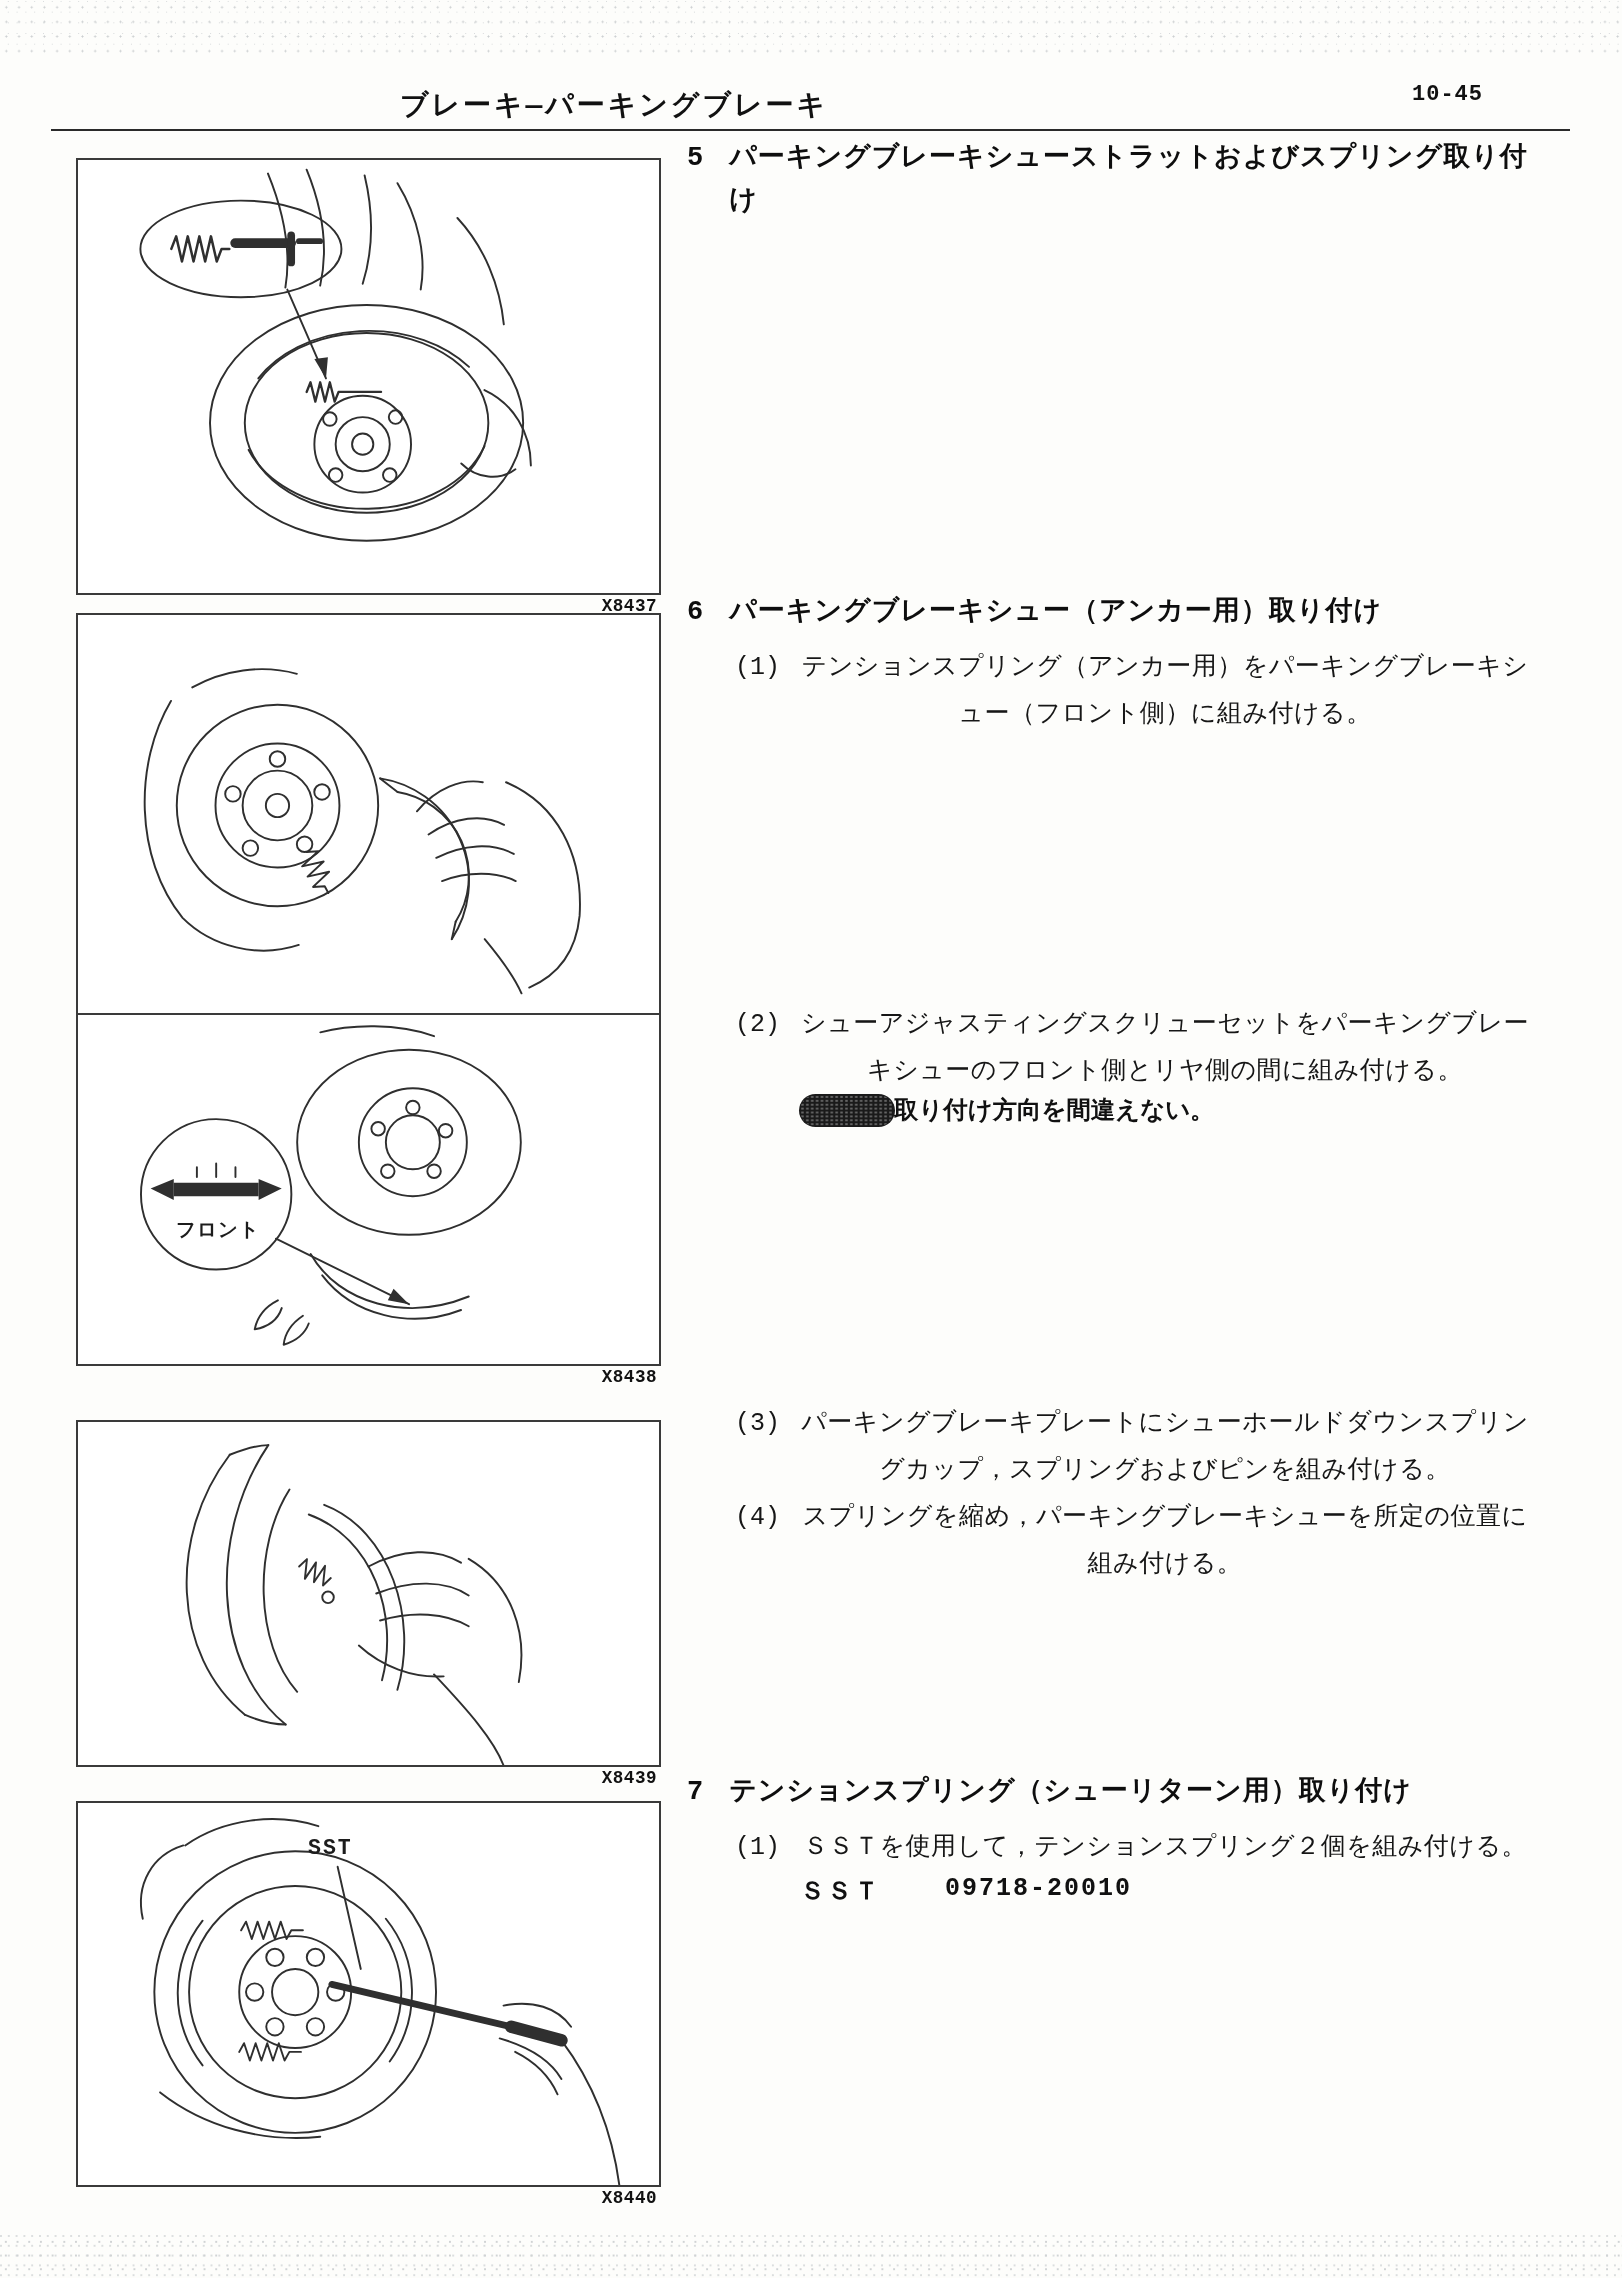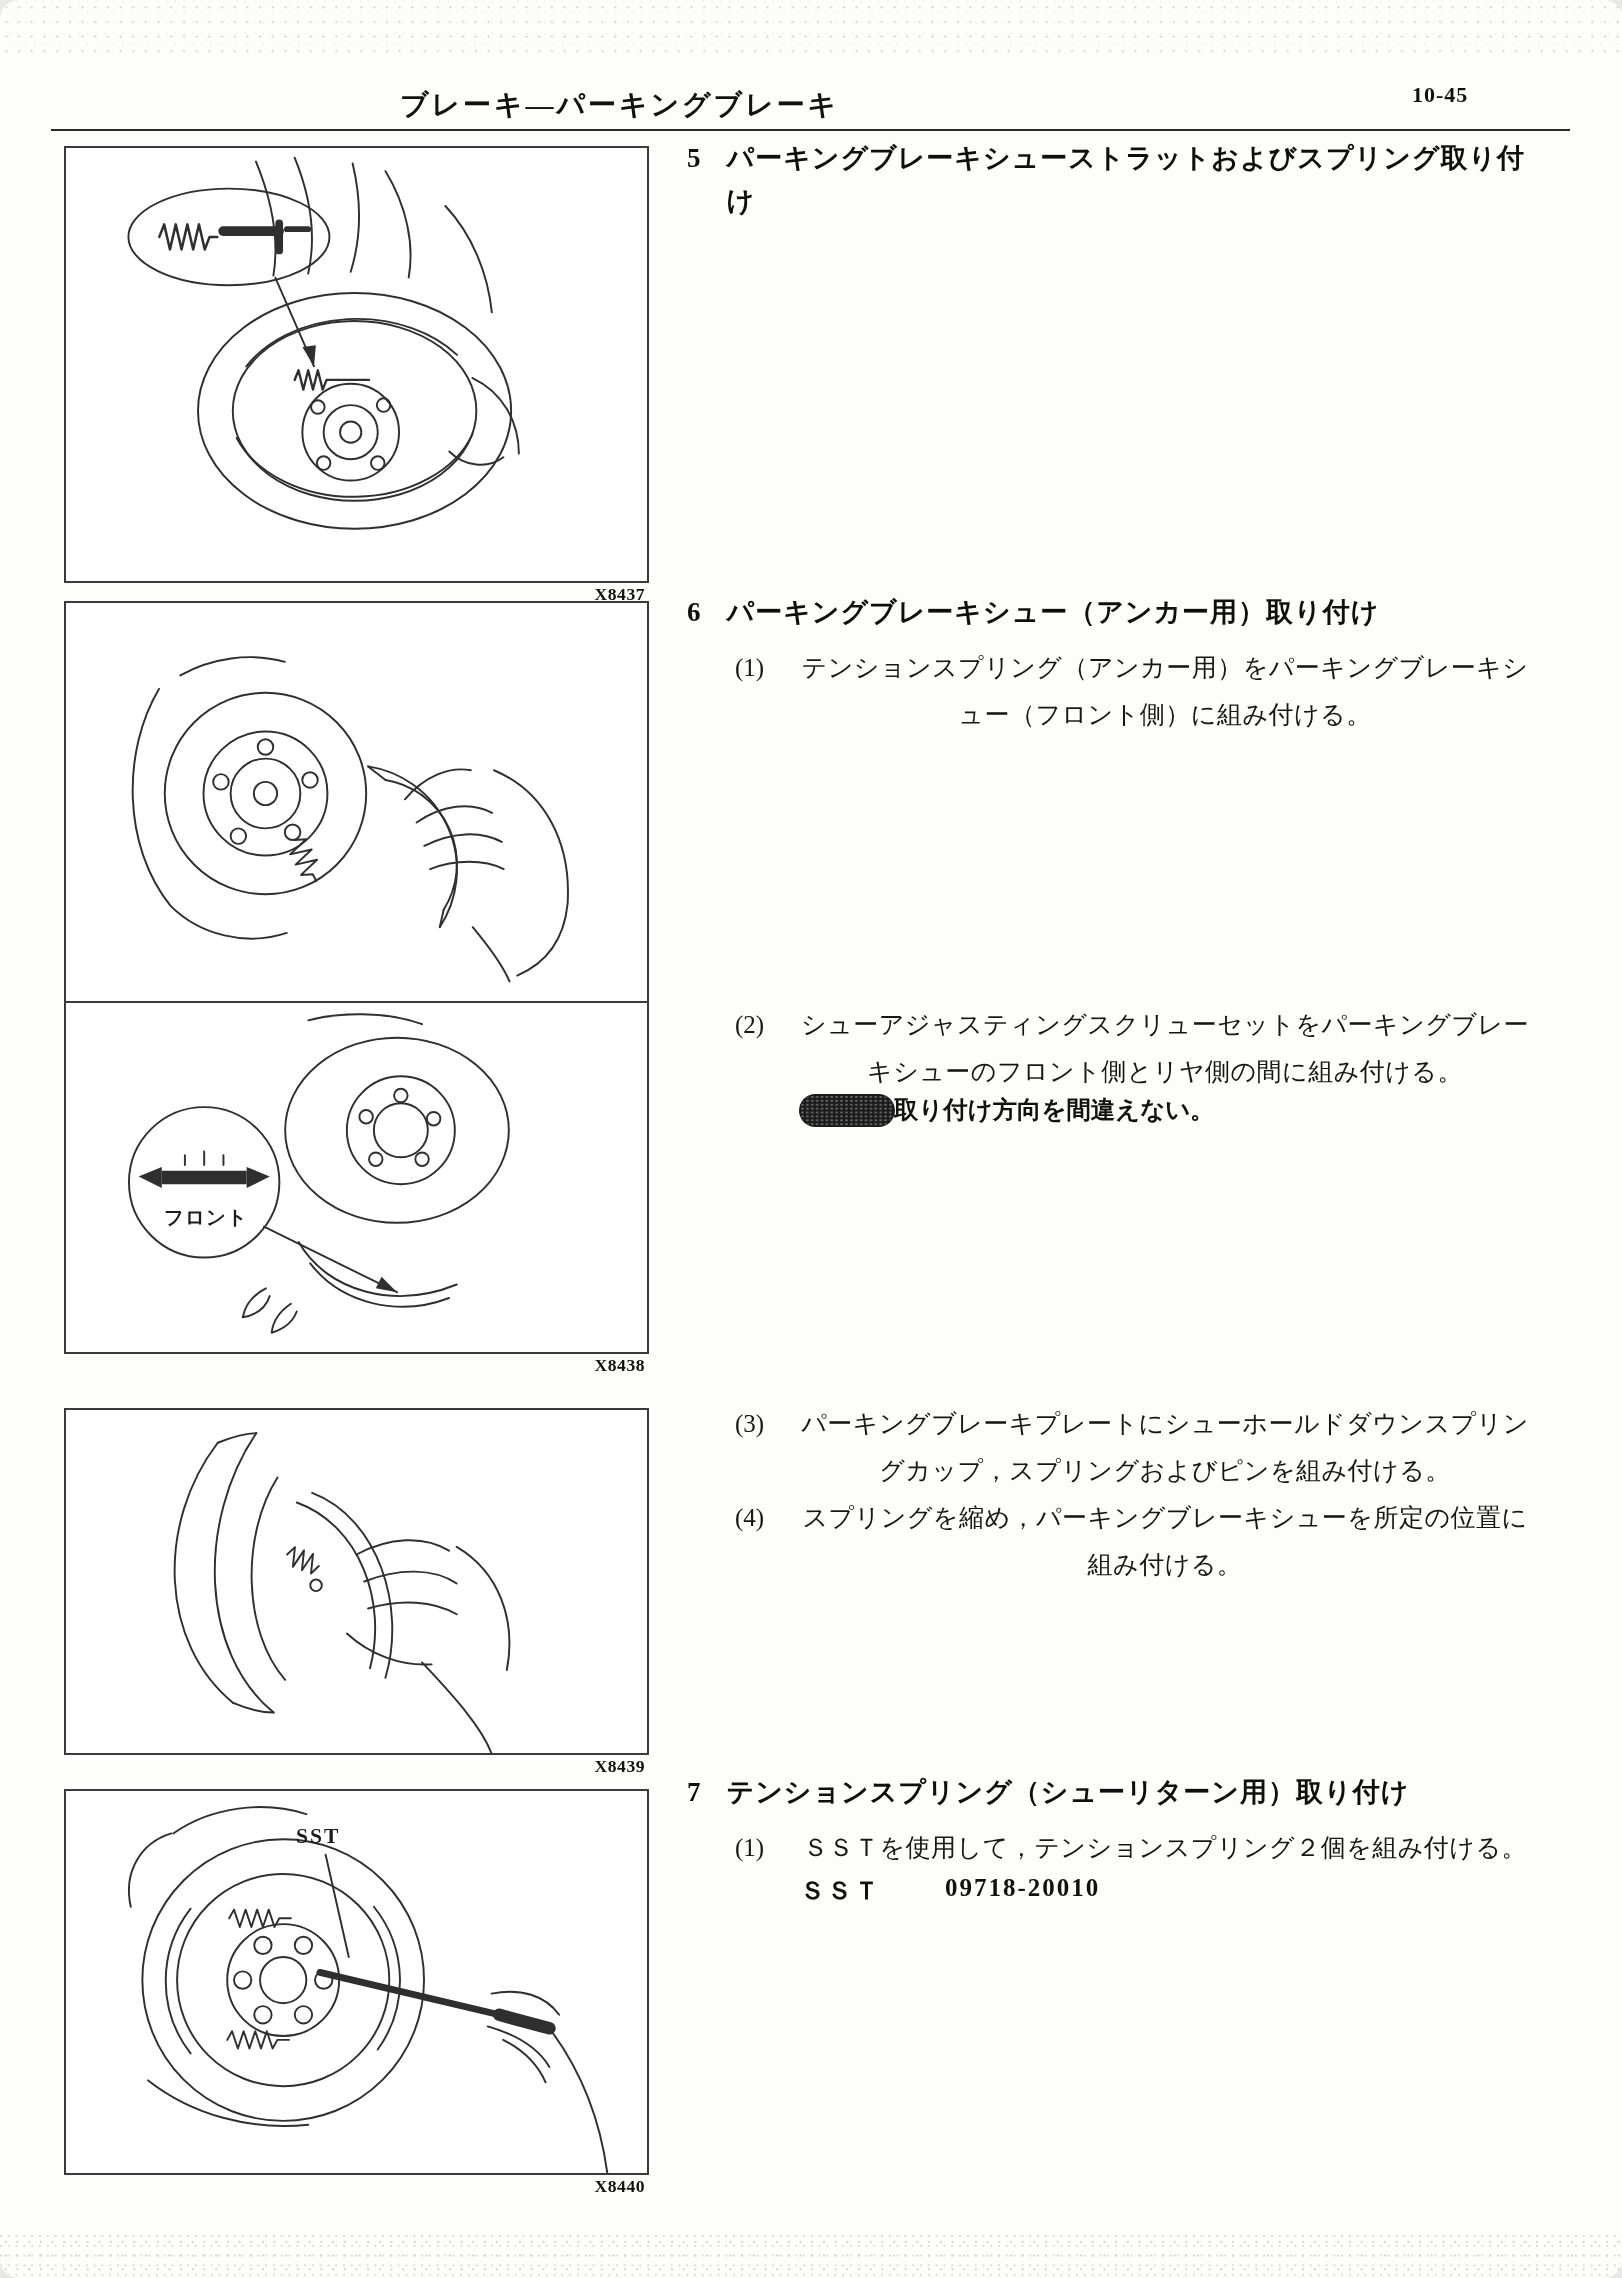--- a/index.html
+++ b/index.html
@@ -1,20 +1,19 @@
 <!DOCTYPE html>
 <html><head>
 <meta charset="utf-8">
 <style>
   html,body { margin:0; padding:0; background:#e8e8e6; }
   .page {
     position:relative; width:1623px; height:2278px; margin:0 auto;
     background:#fdfdfb; color:#141414; overflow:hidden;
-    font-family:Liberation Serif, serif;
-    border-radius:19px;
+    font-family:Liberation Mono, monospace;
   }
   .noise-top {
     position:absolute; top:0; left:0; right:0; height:53px; opacity:.45;
     background-image:radial-gradient(circle,#8f969c 0.9px,transparent 1.1px),
                      radial-gradient(circle,#aab0b5 0.7px,transparent 0.9px);
     background-size:12.7px 14.6px, 8.8px 10.7px; background-position:0 0, 3.9px 6.8px;
   }
   .noise-bottom {
     position:absolute; bottom:0; left:0; right:0; height:43px; opacity:.4;
     background-image:radial-gradient(circle,#8f969c 0.9px,transparent 1.1px),
@@ -26,21 +25,21 @@
     letter-spacing:2.9px; color:#111;
   }
   .page-number {
     position:absolute; top:82px; left:1412px; font-size:22px; font-weight:700;
     letter-spacing:1px; color:#111;
   }
   .header-rule {
     position:absolute; top:129px; left:51px; width:1519px; height:2px; background:#2a2a2a;
   }
   figure.fig {
-    position:absolute; left:60px; width:585px; margin:4px; box-sizing:border-box;
+    position:absolute; left:60px; width:585px; margin:16px; box-sizing:border-box;
     border:2px solid #3a3a3a; background:#fff;
   }
   figure.fig svg { display:block; width:100%; height:100%; }
   .fig-code {
     position:absolute; right:2px; top:100%; margin-top:2.9px;
     font-size:17.6px; font-weight:700; letter-spacing:0.5px; color:#111;
   }
   .fig-label { position:absolute; font-weight:700; color:#1c1c1c; }
   .fig-label.front { left:96px; top:201px; width:88px; text-align:center; font-size:19.5px; letter-spacing:1px; }
   .fig-label.sst { left:230px; top:33px; font-size:21.5px; letter-spacing:2px; }

